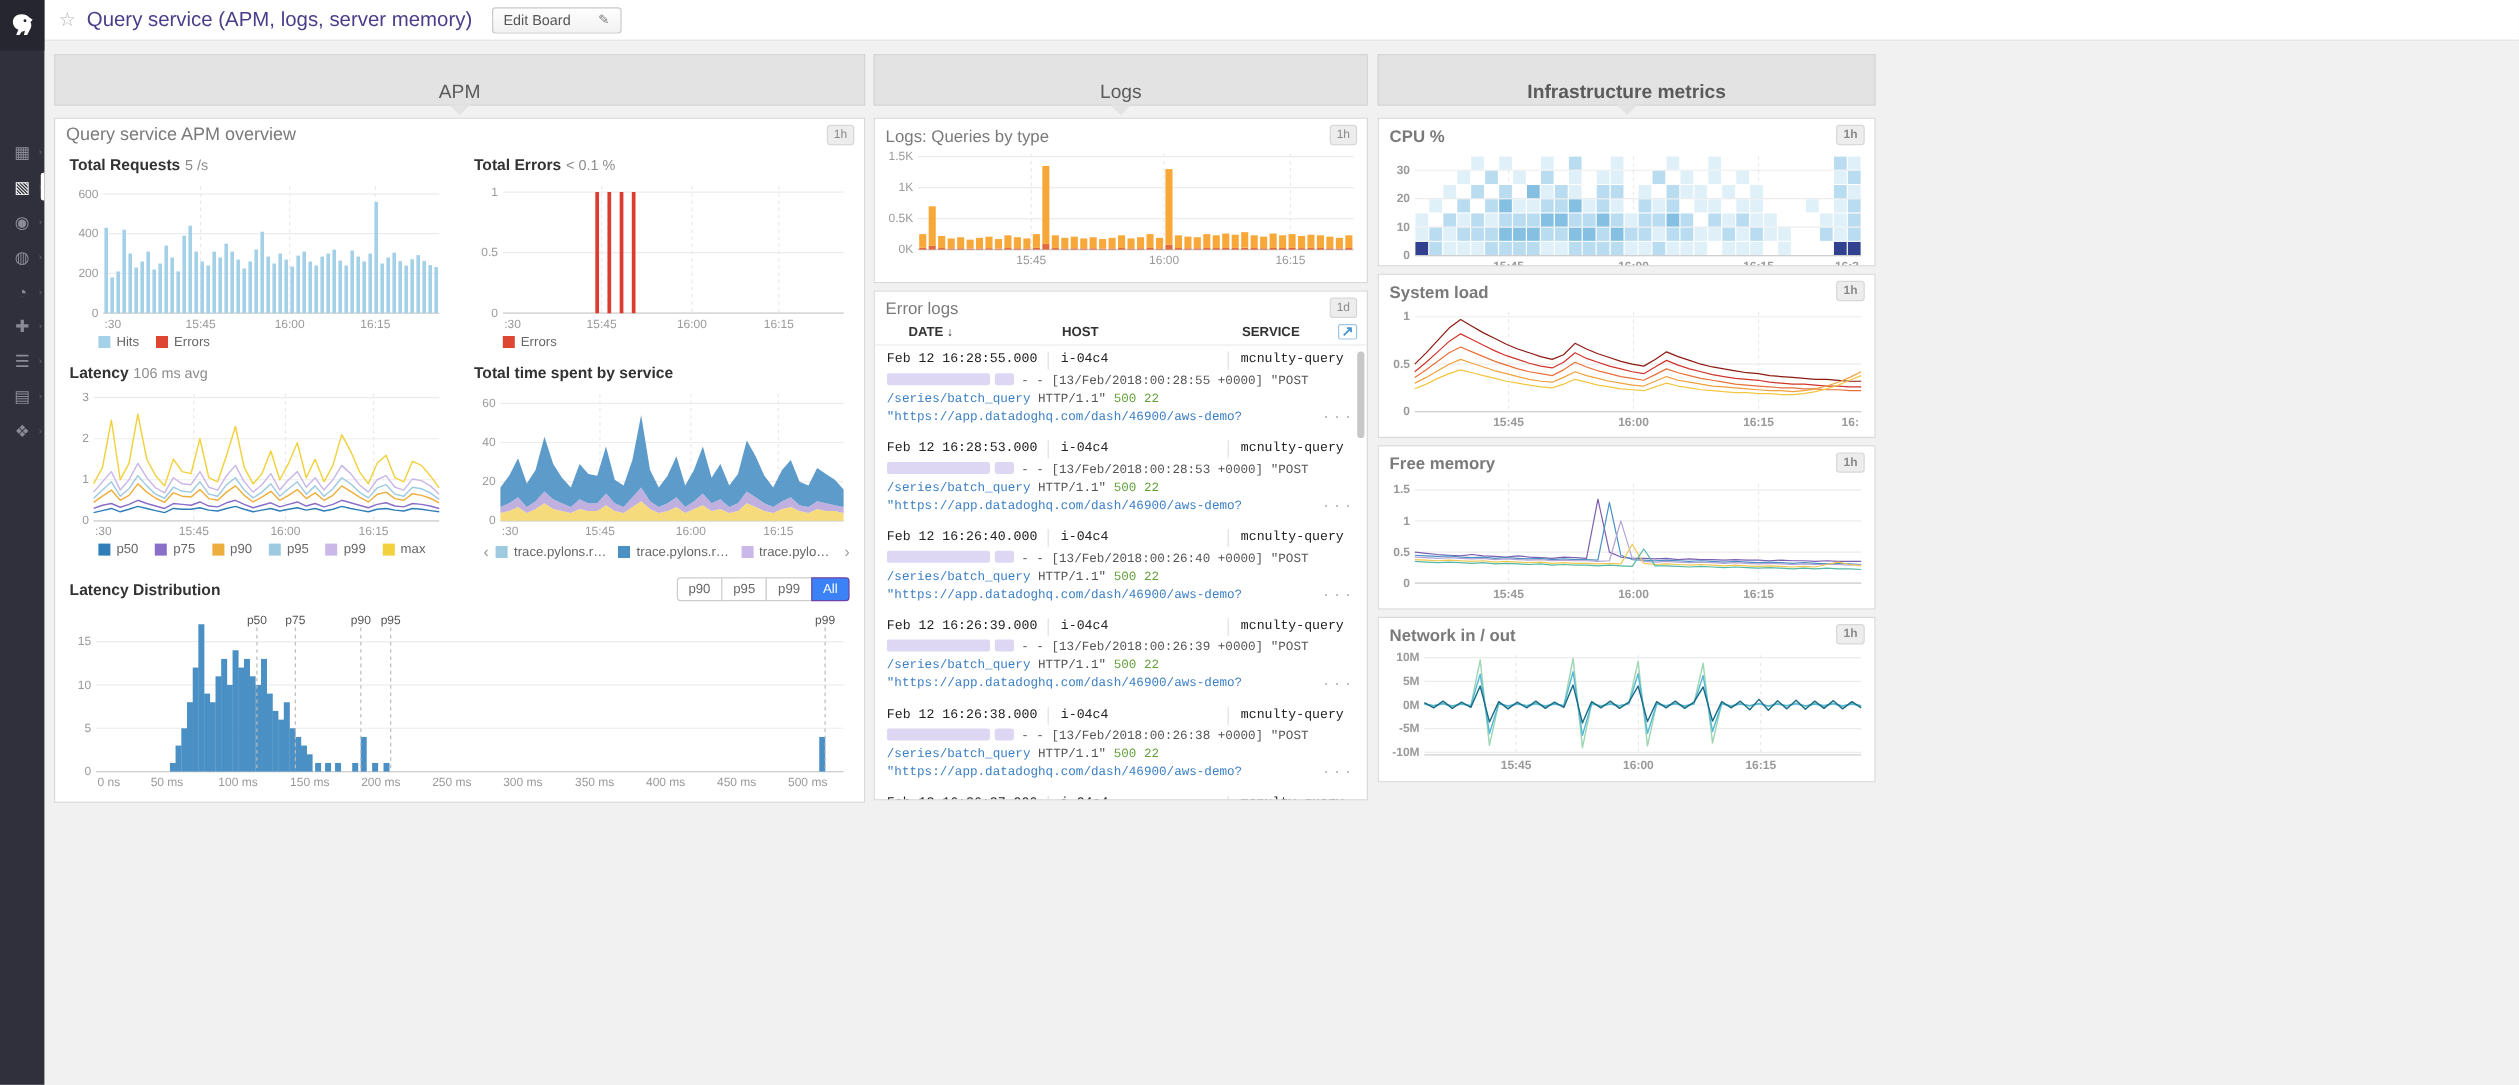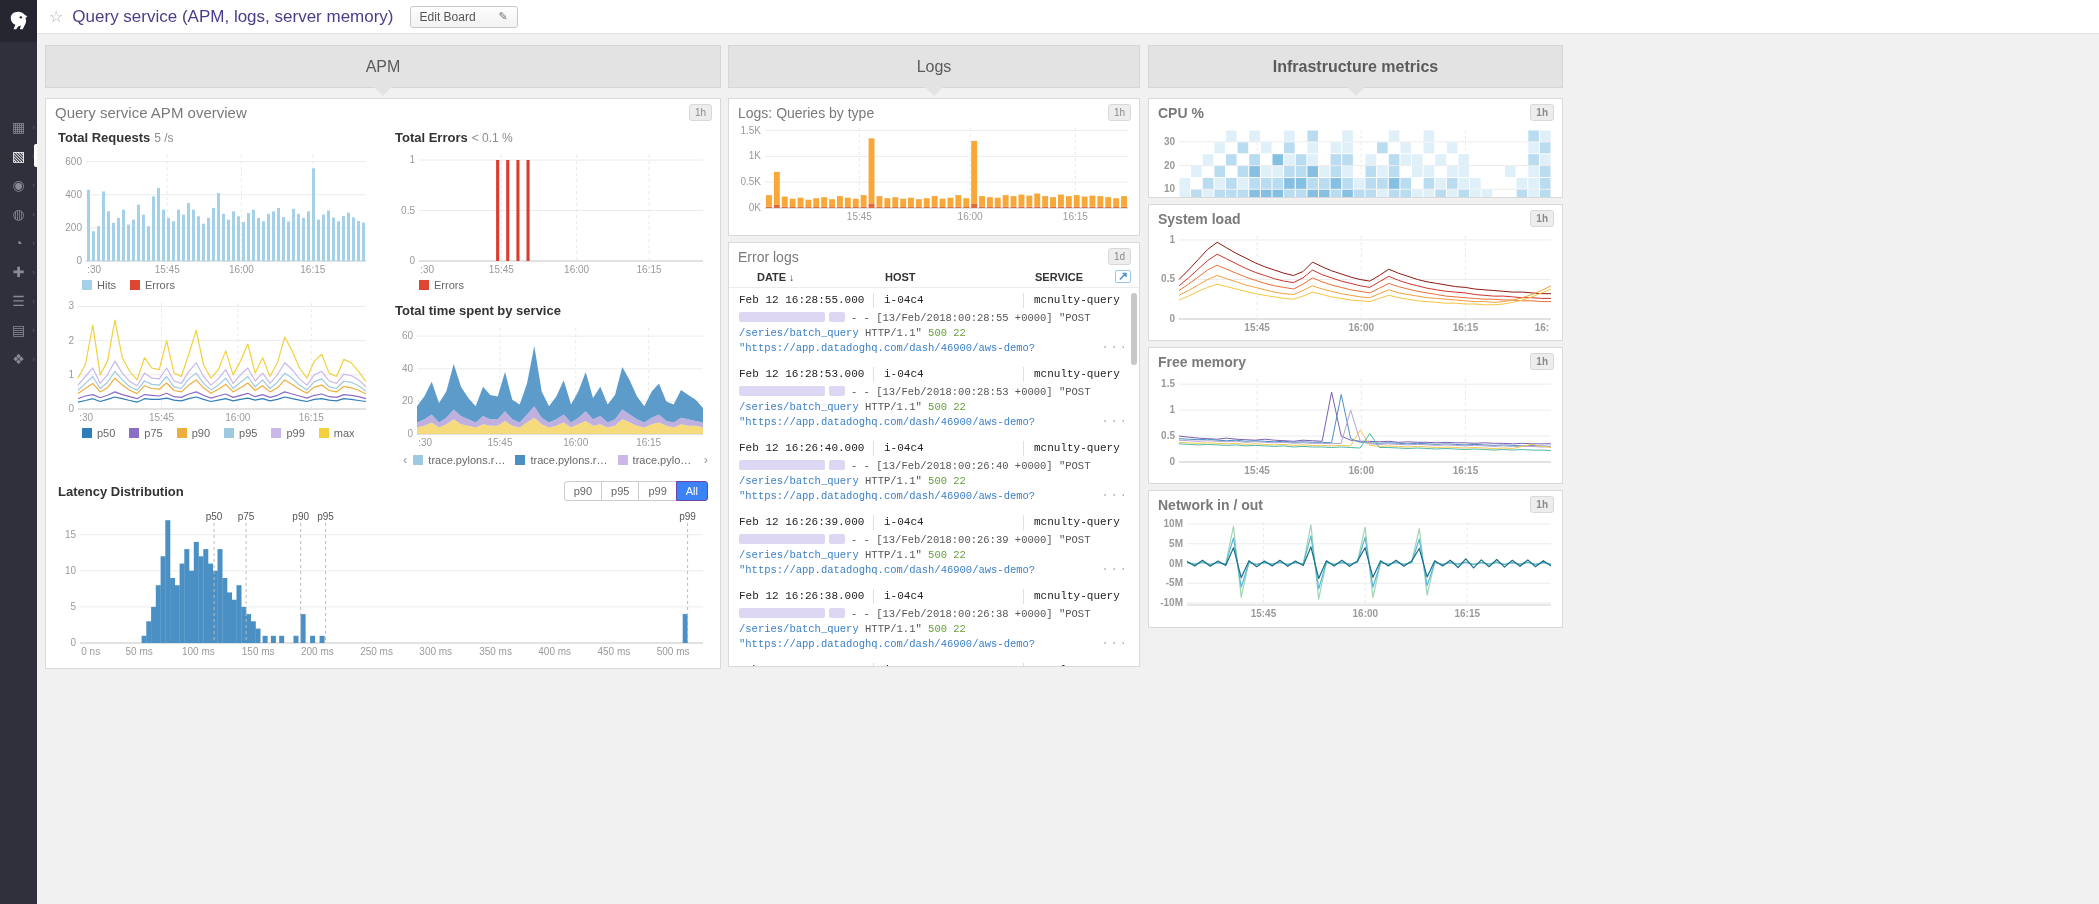--- a/index.html
+++ b/index.html
@@ -24,21 +24,21 @@
   #topbar h1 { font-size:17px; font-weight:400; color:#4c3d8a; margin-right:16px; white-space:nowrap; }
   .edit-board { display:inline-flex; align-items:center; gap:23px; border:1px solid #c9c9c9; background:linear-gradient(#fefefe,#f2f2f2);
                 border-radius:3px; font-size:12px; color:#555; padding:3px 9px; cursor:pointer; font-family:inherit; }
   .edit-board .pencil { font-size:11px; color:#777; }
 
   
   .group { position:absolute; top:45px; }
   #group-apm   { left:45px;  width:676px; }
   #group-logs  { left:728px; width:412px; }
   #group-infra { left:1148px;width:415px;font-weight:bold; }
-  .group-header { height:43px; background:#e3e3e4; border:1px solid #d6d6d7; display:flex; align-items:center; justify-content:center;
+  .group-header { height:43px; background:#e3e3e4; border:1px solid #d6d6d7; display:flex; align-items:flex-end; justify-content:center;
                   font-size:16px; color:#5b5b5b; position:relative; margin-bottom:10px; cursor:pointer; }
   .group-header::after { content:''; position:absolute; bottom:-9px; left:50%; margin-left:-9px;
                          border-left:9px solid transparent; border-right:9px solid transparent; border-top:9px solid #e3e3e4; }
 
   
   .widget { background:#fff; border:1px solid #d9d9d9; margin-bottom:6px; position:relative; overflow:hidden; }
   .w-title { display:flex; align-items:center; justify-content:space-between; padding:5px 8px 1px 9px; font-size:15px; color:#7a7a7a; }
   .w-title.small { font-size:14px; }
   .tf-badge { font-size:10px; color:#8a8a8a; background:#ededed; border:1px solid #d8d8d8; border-radius:3px;
               padding:0 5px; line-height:15px; cursor:pointer; flex:0 0 auto;margin-left:48px; }
@@ -277,20 +277,21 @@
               <rect x="131.5" y="11.0" width="3.1" height="101.0" fill="#dc3b30"></rect>
             </svg></div>
         <div class="legend">
             <span class="litem">
               <span class="sq" style="background:#dd4632"></span>
               <span class="llab">Errors</span>
             </span>
           </div>
       </div>
       <div class="cell">
+        <div class="c-title"><span>Latency</span><span class="sub">106 ms avg</span></div>
         <div class="chart chart-row"><svg width="313" height="126">
               <line x1="20" x2="308" y1="112" y2="112" stroke="#ececec"></line>
               <text x="16" y="115" text-anchor="end" fill="#9a9a9a" font-size="10">0</text>
               <line x1="20" x2="308" y1="77.80645161290323" y2="77.80645161290323" stroke="#ececec"></line>
               <text x="16" y="80.80645161290323" text-anchor="end" fill="#9a9a9a" font-size="10">1</text>
               <line x1="20" x2="308" y1="43.61290322580645" y2="43.61290322580645" stroke="#ececec"></line>
               <text x="16" y="46.61290322580645" text-anchor="end" fill="#9a9a9a" font-size="10">2</text>
               <line x1="20" x2="308" y1="9.41935483870968" y2="9.41935483870968" stroke="#ececec"></line>
               <text x="16" y="12.41935483870968" text-anchor="end" fill="#9a9a9a" font-size="10">3</text>
               <text x="21.152" y="124" text-anchor="start" fill="#9a9a9a" font-size="10">:30</text>
@@ -660,21 +661,21 @@
         </div>
       </div>
     <div class="scroll-thumb"></div>
   </div>
 </div>
 
 <div class="group" id="group-infra">
   <div class="group-header">
     <span>Infrastructure metrics</span>
   </div>
-  <div class="widget" style="height:100px">
+  <div class="widget" style="height:124px">
     <div class="w-title small">
       <span>CPU %</span>
       <span class="tf-badge">1h</span>
     </div>
     <div class="chart chart-infra" style="margin:2px 6px 0"><svg width="401" height="103">
           <line x1="24" x2="396" y1="89" y2="89" stroke="#ececec"></line>
           <text x="20" y="92" text-anchor="end" fill="#9a9a9a" font-size="10">0</text>
           <line x1="24" x2="396" y1="65.28571428571429" y2="65.28571428571429" stroke="#ececec"></line>
           <text x="20" y="68.28571428571429" text-anchor="end" fill="#9a9a9a" font-size="10">10</text>
           <line x1="24" x2="396" y1="41.57142857142858" y2="41.57142857142858" stroke="#ececec"></line>

